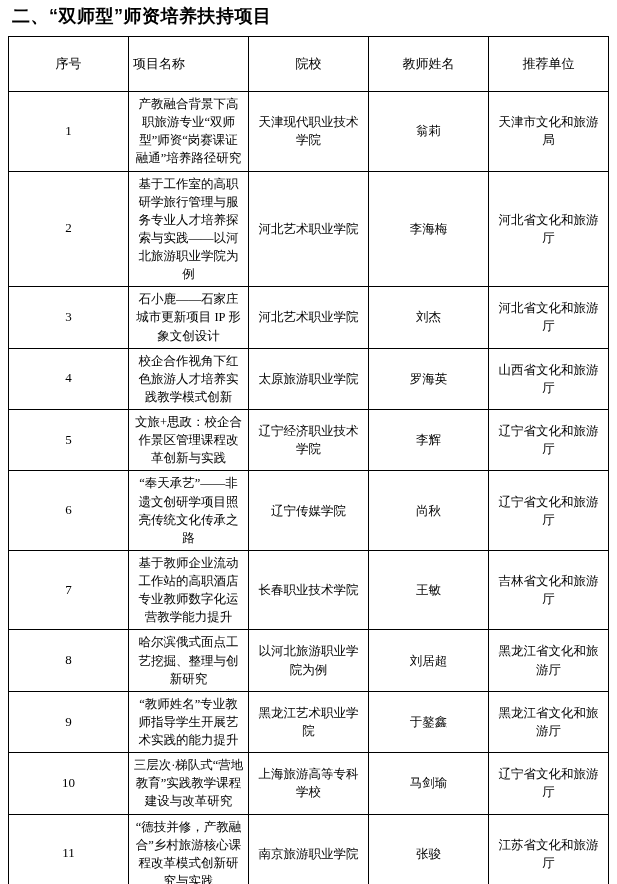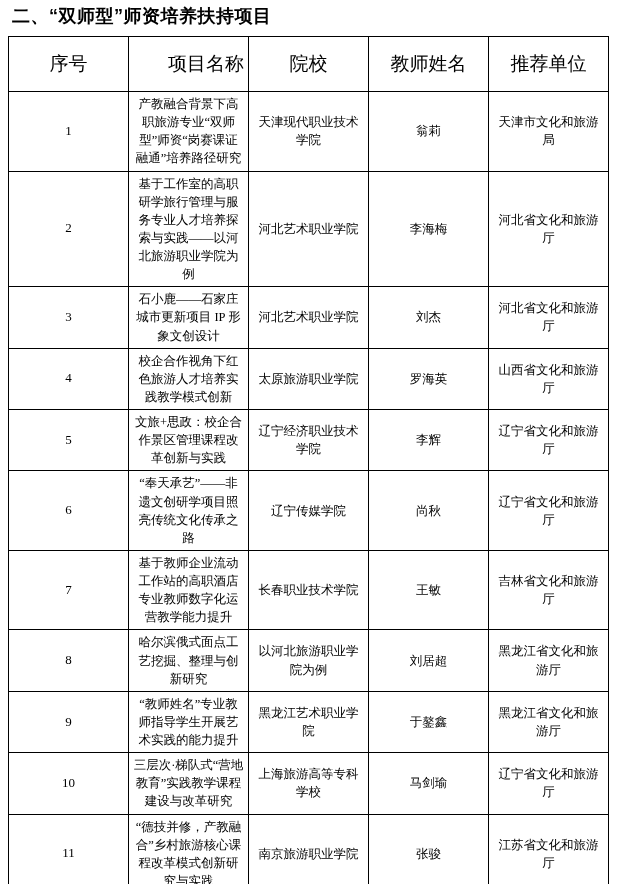--- a/index.html
+++ b/index.html
@@ -38,21 +38,21 @@
   }
   table.grid td, table.grid th {
     border: 1px solid #000000;
     padding: 3px 4px;
     text-align: center;
     vertical-align: middle;
     line-height: 1.45;
     font-weight: normal;
   }
   th.hdr {
-    font-size: 19px;
+    font-size: 13px;
     height: 48px;
   }
   td.idx {
     width: 32px;
     font-size: 13px;
   }
   td.proj {
     width: 216px;
     text-align: left;
     padding-left: 6px;
@@ -74,21 +74,21 @@
 <body>
 
 <div class="page">
 
   <div class="doc-title">二、“双师型”师资培养扶持项目</div>
 
   <table class="grid">
     <thead>
       <tr>
         <th class="hdr idx">序号</th>
-        <th class="hdr proj" style="text-align:right;">项目名称</th>
+        <th class="hdr proj" style="text-align:left;">项目名称</th>
         <th class="hdr school">院校</th>
         <th class="hdr teacher">教师姓名</th>
         <th class="hdr unit">推荐单位</th>
       </tr>
     </thead>
     <tbody>
       <tr>
         <td class="idx">1</td>
         <td class="proj">产教融合背景下高职旅游专业“双师型”师资“岗赛课证融通”培养路径研究</td>
         <td class="school">天津现代职业技术学院</td>

